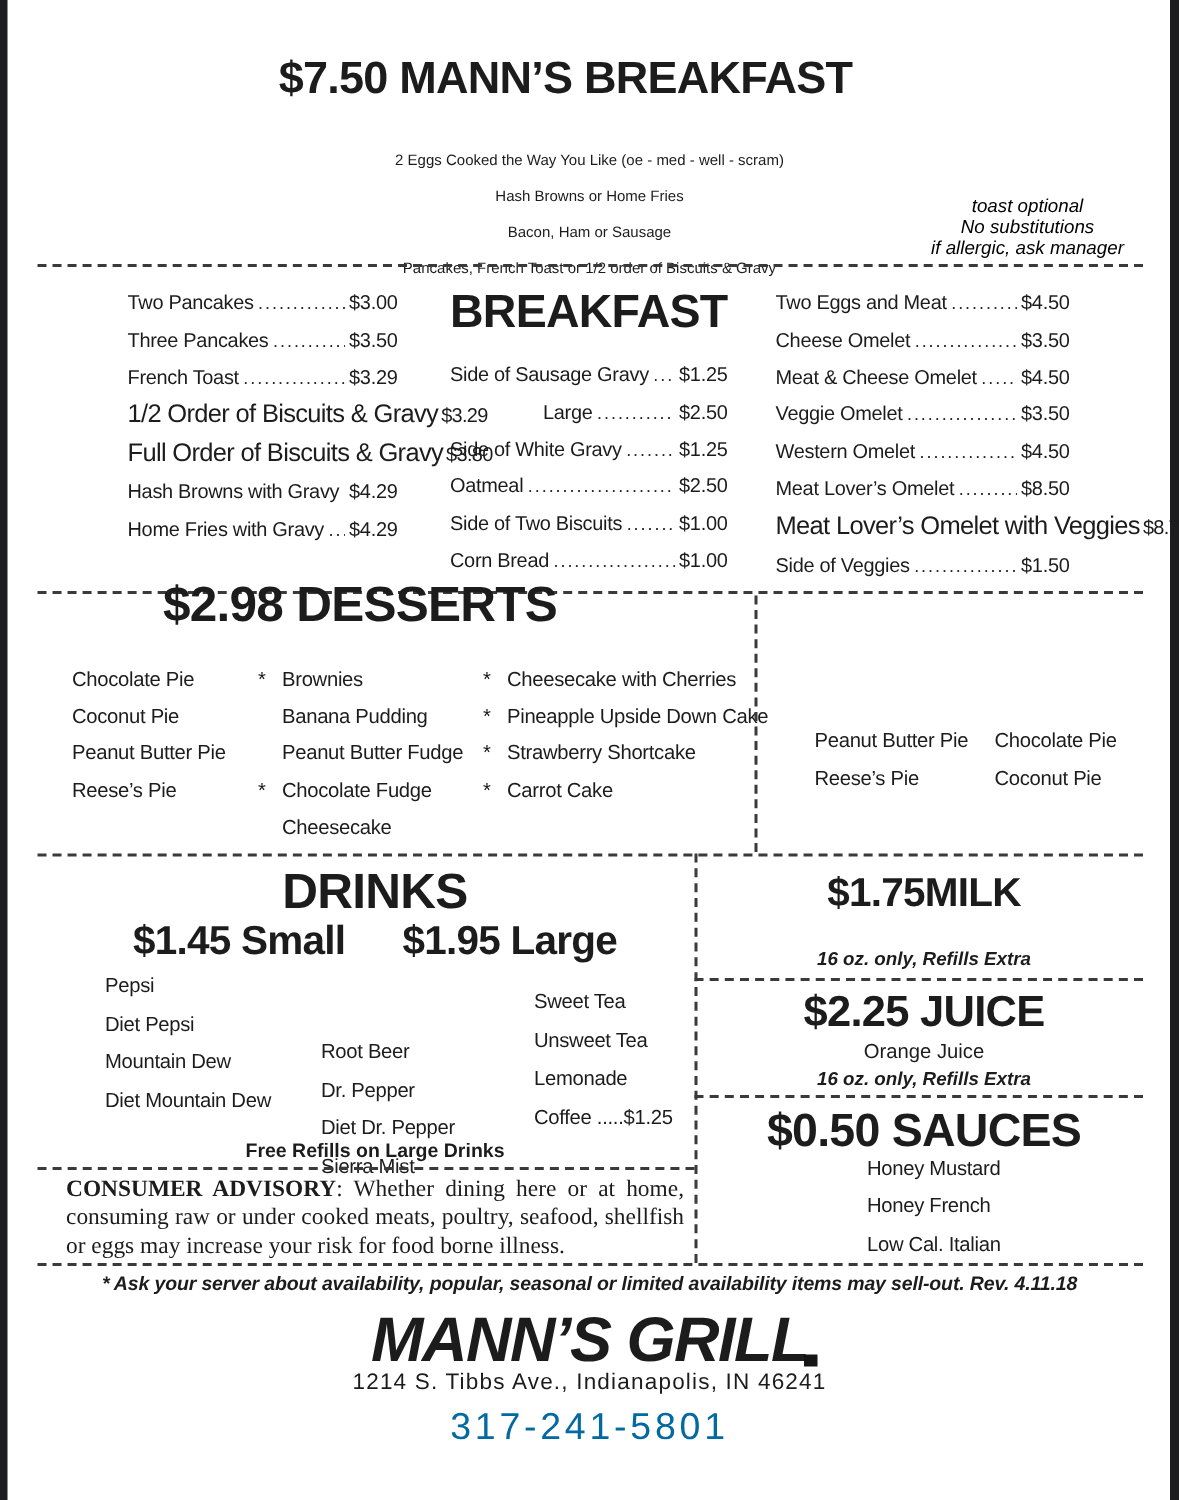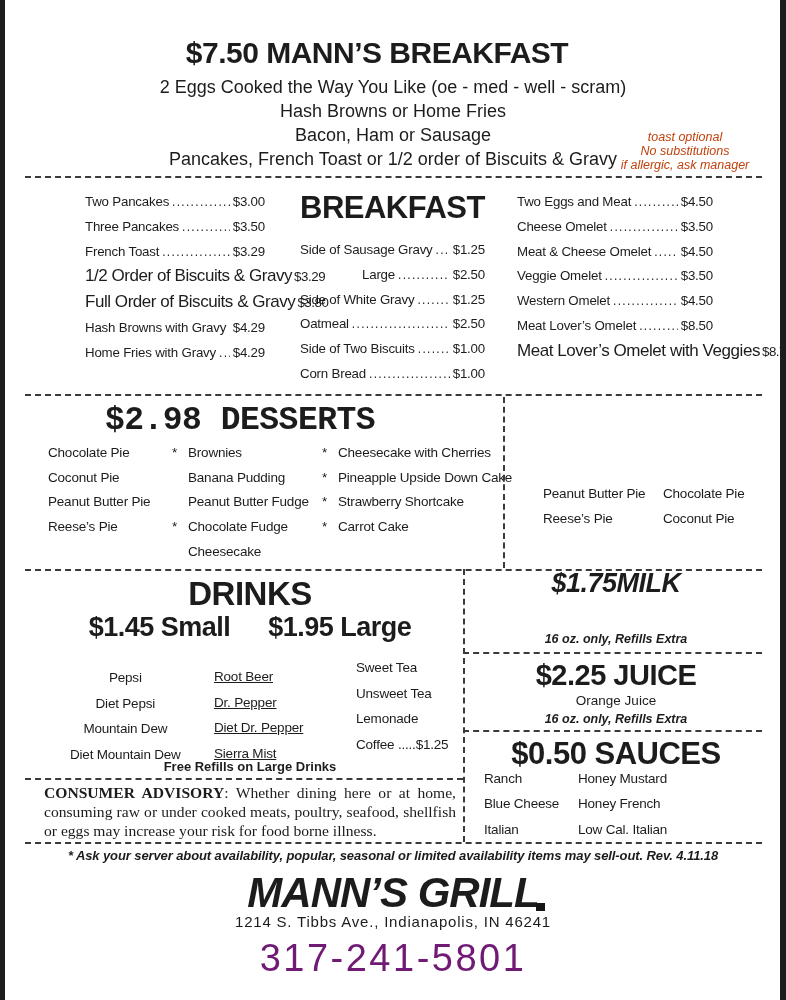--- a/index.html
+++ b/index.html
@@ -13,22 +13,22 @@
   .ctr{text-align:center;}
   .hline{position:absolute;height:0;border-top:2px dashed #3a3a3a;}
   .vline{position:absolute;width:0;border-left:2px dashed #3a3a3a;}
 
   .bigtitle{font-weight:700;letter-spacing:-0.5px;}
   .h1{font-size:30px;}
   .h2{font-size:31px;}
   .h3{font-size:33px;line-height:32px;}
   .h4{font-size:27px;}
 
-  .sub{font-size:18px;line-height:24px;}
-  .note{font-style:italic;font-size:12.5px;line-height:14px;color:#c2410c;}
+  .sub{font-size:10px;line-height:24px;margin-top:21px;}
+  .note{font-style:italic;font-size:12.5px;line-height:14px;color:#000000;}
 
   .row{display:flex;align-items:baseline;line-height:24.8px;font-size:13.3px;letter-spacing:-0.2px;}
   .nm{white-space:nowrap;}
   .ldr{flex:1;overflow:hidden;white-space:nowrap;margin:0 3px;min-width:0;}
   .ldr::after{content:"....................................................................";
               letter-spacing:1.3px;font-size:12px;color:#222;}
   .pr{white-space:nowrap;}
   .indent .nm{padding-left:62px;}
   .tight{letter-spacing:-0.45px;}
   .tight .nm{font-size:17px;}
@@ -44,21 +44,21 @@
   .smnote{font-size:12.5px;font-weight:700;font-style:italic;}
   .bi{font-weight:700;}
 
   .advisory{font-family:"Liberation Serif",serif;font-size:15.6px;line-height:18.8px;
             text-align:justify;margin:0;}
   .advisory .adv-label{font-weight:700;}
 
   .footnote{font-size:13px;font-weight:700;font-style:italic;letter-spacing:-0.1px;}
   .brand{font-size:42px;font-weight:700;font-style:italic;letter-spacing:-1px;}
   .addr{font-size:15px;letter-spacing:0.8px;}
-  .phone{font-size:38px;letter-spacing:2.5px;color:#701a75;}
+  .phone{font-size:25px;letter-spacing:2.5px;color:#0369a1;}
   .artifact{position:absolute;background:#151515;}
 </style>
 </head>
 <body>
 
 <div class="page">
   <div class="edge l"></div>
   <div class="edge r"></div>
 
   <div class="abs ctr bigtitle h1" style="top:36px;left:0;width:754px;">$7.50 MANN’S BREAKFAST</div>
@@ -177,25 +177,30 @@
     <div class="row">
         <span class="nm">Meat Lover’s Omelet</span>
         <span class="ldr"></span>
         <span class="pr">$8.50</span>
       </div>
     <div class="row tight">
         <span class="nm">Meat Lover’s Omelet with Veggies</span>
         <span class="ldr"></span>
         <span class="pr">$8.75</span>
       </div>
+    <div class="row">
+        <span class="nm">Side of Veggies</span>
+        <span class="ldr"></span>
+        <span class="pr">$1.50</span>
+      </div>
   </div>
 
   <div class="hline" style="top:394px;left:25px;width:737px;"></div>
 
-  <div class="abs ctr bigtitle h3" style="top:405px;left:20px;width:440px;font-family:Liberation Mono, monospace;">$2.98 DESSERTS</div>
+  <div class="abs ctr bigtitle h3" style="top:387px;left:20px;width:440px;">$2.98 DESSERTS</div>
   <div class="abs" style="top:441px;left:48px;">
     <div class="plain">Chocolate Pie</div>
     <div class="plain">Coconut Pie</div>
     <div class="plain">Peanut Butter Pie</div>
     <div class="plain">Reese’s Pie</div>
   </div>
   <div class="abs starlist" style="top:441px;left:172px;">
     <div class="item">
         <span class="star">*</span>
         <span class="lbl">Brownies</span>
@@ -243,59 +248,54 @@
     <div class="plain">Coconut Pie</div>
   </div>
 
   <div class="hline" style="top:569px;left:25px;width:737px;"></div>
 
   <div class="vline" style="top:569px;left:463px;height:273px;"></div>
   <div class="abs ctr bigtitle h3" style="top:578px;left:30px;width:440px;">DRINKS</div>
   <div class="abs ctr bigtitle h4" style="top:612px;left:30px;width:440px;">
     <span>$1.45 Small</span><span style="display:inline-block;width:38px;"></span><span>$1.95 Large</span>
   </div>
-  <div class="abs" style="top:665px;left:70px;text-align:center;">
+  <div class="abs" style="top:644px;left:70px;">
     <div class="plain" style="line-height:25.6px;">Pepsi</div>
     <div class="plain" style="line-height:25.6px;">Diet Pepsi</div>
     <div class="plain" style="line-height:25.6px;">Mountain Dew</div>
     <div class="plain" style="line-height:25.6px;">Diet Mountain Dew</div>
   </div>
-  <div class="abs" style="top:664px;left:214px;text-decoration:underline;">
+  <div class="abs" style="top:688px;left:214px;">
     <div class="plain" style="line-height:25.6px;">Root Beer</div>
     <div class="plain" style="line-height:25.6px;">Dr. Pepper</div>
     <div class="plain" style="line-height:25.6px;">Diet Dr. Pepper</div>
     <div class="plain" style="line-height:25.6px;">Sierra Mist</div>
   </div>
   <div class="abs" style="top:655px;left:356px;">
     <div class="plain" style="line-height:25.6px;">Sweet Tea</div>
     <div class="plain" style="line-height:25.6px;">Unsweet Tea</div>
     <div class="plain" style="line-height:25.6px;">Lemonade</div>
     <div class="plain" style="line-height:25.6px;">Coffee .....$1.25</div>
   </div>
   <div class="abs ctr bi" style="top:759px;left:30px;width:440px;font-size:13px;">Free Refills on Large Drinks</div>
 
   <div class="hline" style="top:778px;left:25px;width:438px;"></div>
 
   <p class="abs advisory" style="top:784px;left:44px;width:412px;"><span class="adv-label">CONSUMER ADVISORY</span><span>: Whether dining here or at home, consuming raw or under cooked meats, poultry, seafood, shellfish or eggs may increase your risk for food borne illness.</span></p>
 
-  <div class="abs ctr bigtitle h4" style="top:568px;left:466px;width:300px;font-style:italic;">$1.75MILK</div>
+  <div class="abs ctr bigtitle h4" style="top:580px;left:466px;width:300px;">$1.75MILK</div>
   <div class="abs ctr smnote" style="top:632px;left:466px;width:300px;">16 oz. only, Refills Extra</div>
   <div class="hline" style="top:652px;left:463px;width:299px;"></div>
 
   <div class="abs ctr bigtitle h4" style="top:659px;left:466px;width:300px;font-size:29px;">$2.25 JUICE</div>
   <div class="abs ctr subtt" style="top:693px;left:466px;width:300px;">Orange Juice</div>
   <div class="abs ctr smnote" style="top:712px;left:466px;width:300px;">16 oz. only, Refills Extra</div>
   <div class="hline" style="top:730px;left:463px;width:299px;"></div>
 
   <div class="abs ctr bigtitle h4" style="top:736px;left:466px;width:300px;font-size:31px;">$0.50 SAUCES</div>
-  <div class="abs" style="top:766px;left:484px;">
-    <div class="plain" style="line-height:25.3px;">Ranch</div>
-    <div class="plain" style="line-height:25.3px;">Blue Cheese</div>
-    <div class="plain" style="line-height:25.3px;">Italian</div>
-  </div>
   <div class="abs" style="top:766px;left:578px;">
     <div class="plain" style="line-height:25.3px;">Honey Mustard</div>
     <div class="plain" style="line-height:25.3px;">Honey French</div>
     <div class="plain" style="line-height:25.3px;">Low Cal. Italian</div>
   </div>
 
   <div class="hline" style="top:842px;left:25px;width:737px;"></div>
 
   <div class="abs ctr footnote" style="top:848px;left:0;width:786px;">* Ask your server about availability, popular, seasonal or limited availability items may sell-out.  Rev. 4.11.18</div>
   <div class="abs ctr brand" style="top:869px;left:0;width:786px;">MANN’S GRILL</div>

